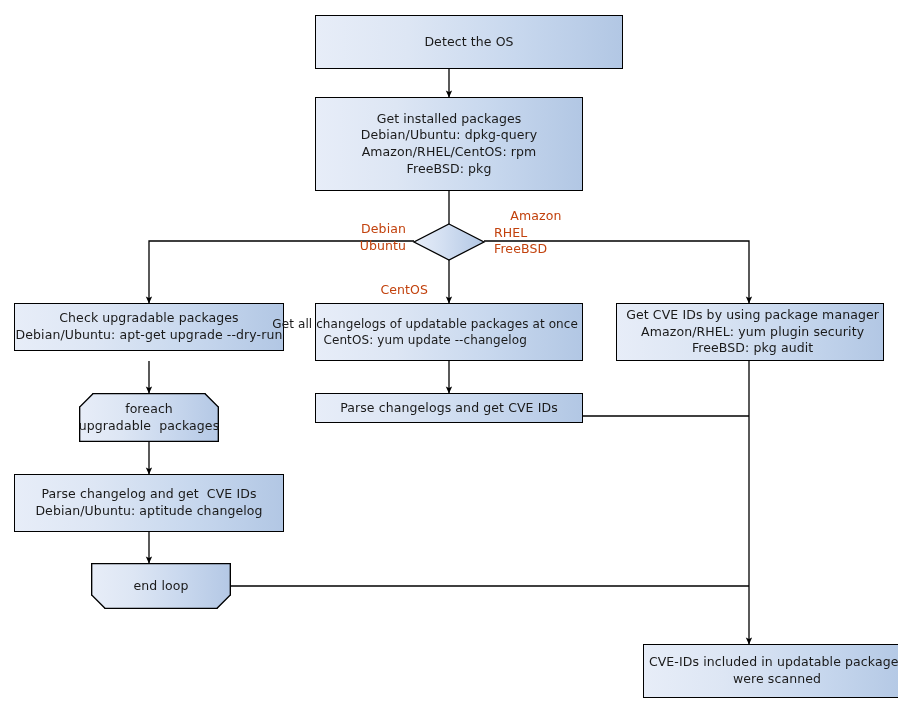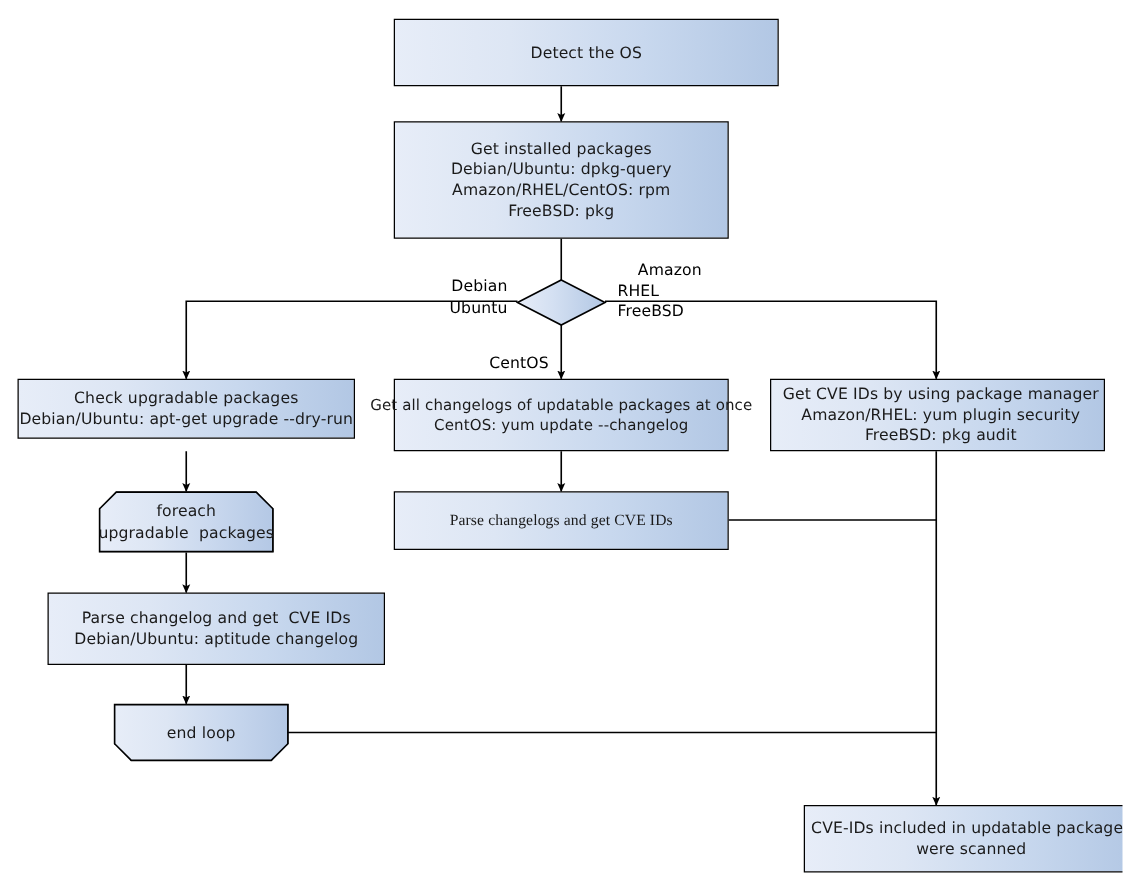--- a/index.html
+++ b/index.html
@@ -86,21 +86,21 @@
   .diamond-wrap {
     position: absolute;
   }
   .diamond-wrap svg {
     display: block;
     overflow: visible;
   }
   .edge-label {
     position: absolute;
     font-size: 12.5px;
-    color: #000000;
+    color: #c2410c;
     line-height: 1.3;
     text-align: center;
     white-space: pre;
     letter-spacing: 0.1px;
   }
   .edge-label.right-al { text-align: right; }
   .edge-label.left-al { text-align: left; }
 </style>
 </head>
 <body>
@@ -170,54 +170,54 @@
     <span>Debian
 Ubuntu</span>
   </div>
 
   <div class="edge-label left-al" style="left:494px; top:192px; width:110px;">
     <span>Amazon
 RHEL
 FreeBSD</span>
   </div>
 
-  <div class="edge-label right-al" style="left:341px; top:266px; width:98px;">
+  <div class="edge-label right-al" style="left:330px; top:266px; width:98px;">
     <span>CentOS</span>
   </div>
 
   <div class="node box" style="left:14px; top:303px; width:270px; height:48px;">
     <span class="node-label">Check upgradable packages
 Debian/Ubuntu: apt-get upgrade --dry-run</span>
   </div>
 
-  <div class="node box" style="left:315px; top:303px; width:268px; height:58px;">
+  <div class="node box" style="left:315px; top:303px; width:268px; height:58px;justify-content:flex-end;">
     <span class="node-label" style="font-size:12px;">Get all changelogs of updatable packages at once
 CentOS: yum update --changelog</span>
   </div>
 
   <div class="node box" style="left:616px; top:303px; width:268px; height:58px;justify-content:flex-end;">
     <span class="node-label">Get CVE IDs by using package manager
 Amazon/RHEL: yum plugin security
 FreeBSD: pkg audit</span>
   </div>
 
   <div class="node loop-shape loop-start" style="left:79px; top:393px; width:140px; height:49px;">
     <div class="loop-bg"></div>
     <svg class="loop-outline" viewBox="0 0 140 49" preserveAspectRatio="none">
       <path d="M14,0.7 L126,0.7 L139.3,14 L139.3,48.3 L0.7,48.3 L0.7,14 Z" vector-effect="non-scaling-stroke"></path>
     </svg>
     <span class="node-label">foreach
 upgradable  packages</span>
   </div>
 
-  <div class="node box" style="left:315px; top:393px; width:268px; height:47px;font-family:Liberation Serif, serif;">
+  <div class="node box" style="left:315px; top:393px; width:268px; height:30px;">
     <span class="node-label">Parse changelogs and get CVE IDs</span>
   </div>
 
-  <div class="node box" style="left:14px; top:474px; width:270px; height:58px;margin-left:24px;">
+  <div class="node box" style="left:14px; top:474px; width:270px; height:58px;">
     <span class="node-label">Parse changelog and get  CVE IDs
 Debian/Ubuntu: aptitude changelog</span>
   </div>
 
   <div class="node loop-shape loop-end" style="left:79px; top:563px; width:140px; height:46px;margin-left:12px;">
     <div class="loop-bg"></div>
     <svg class="loop-outline" viewBox="0 0 140 46" preserveAspectRatio="none">
       <path d="M0.7,0.7 L139.3,0.7 L139.3,32 L126,45.3 L14,45.3 L0.7,32 Z" vector-effect="non-scaling-stroke"></path>
     </svg>
     <span class="node-label">end loop</span>

